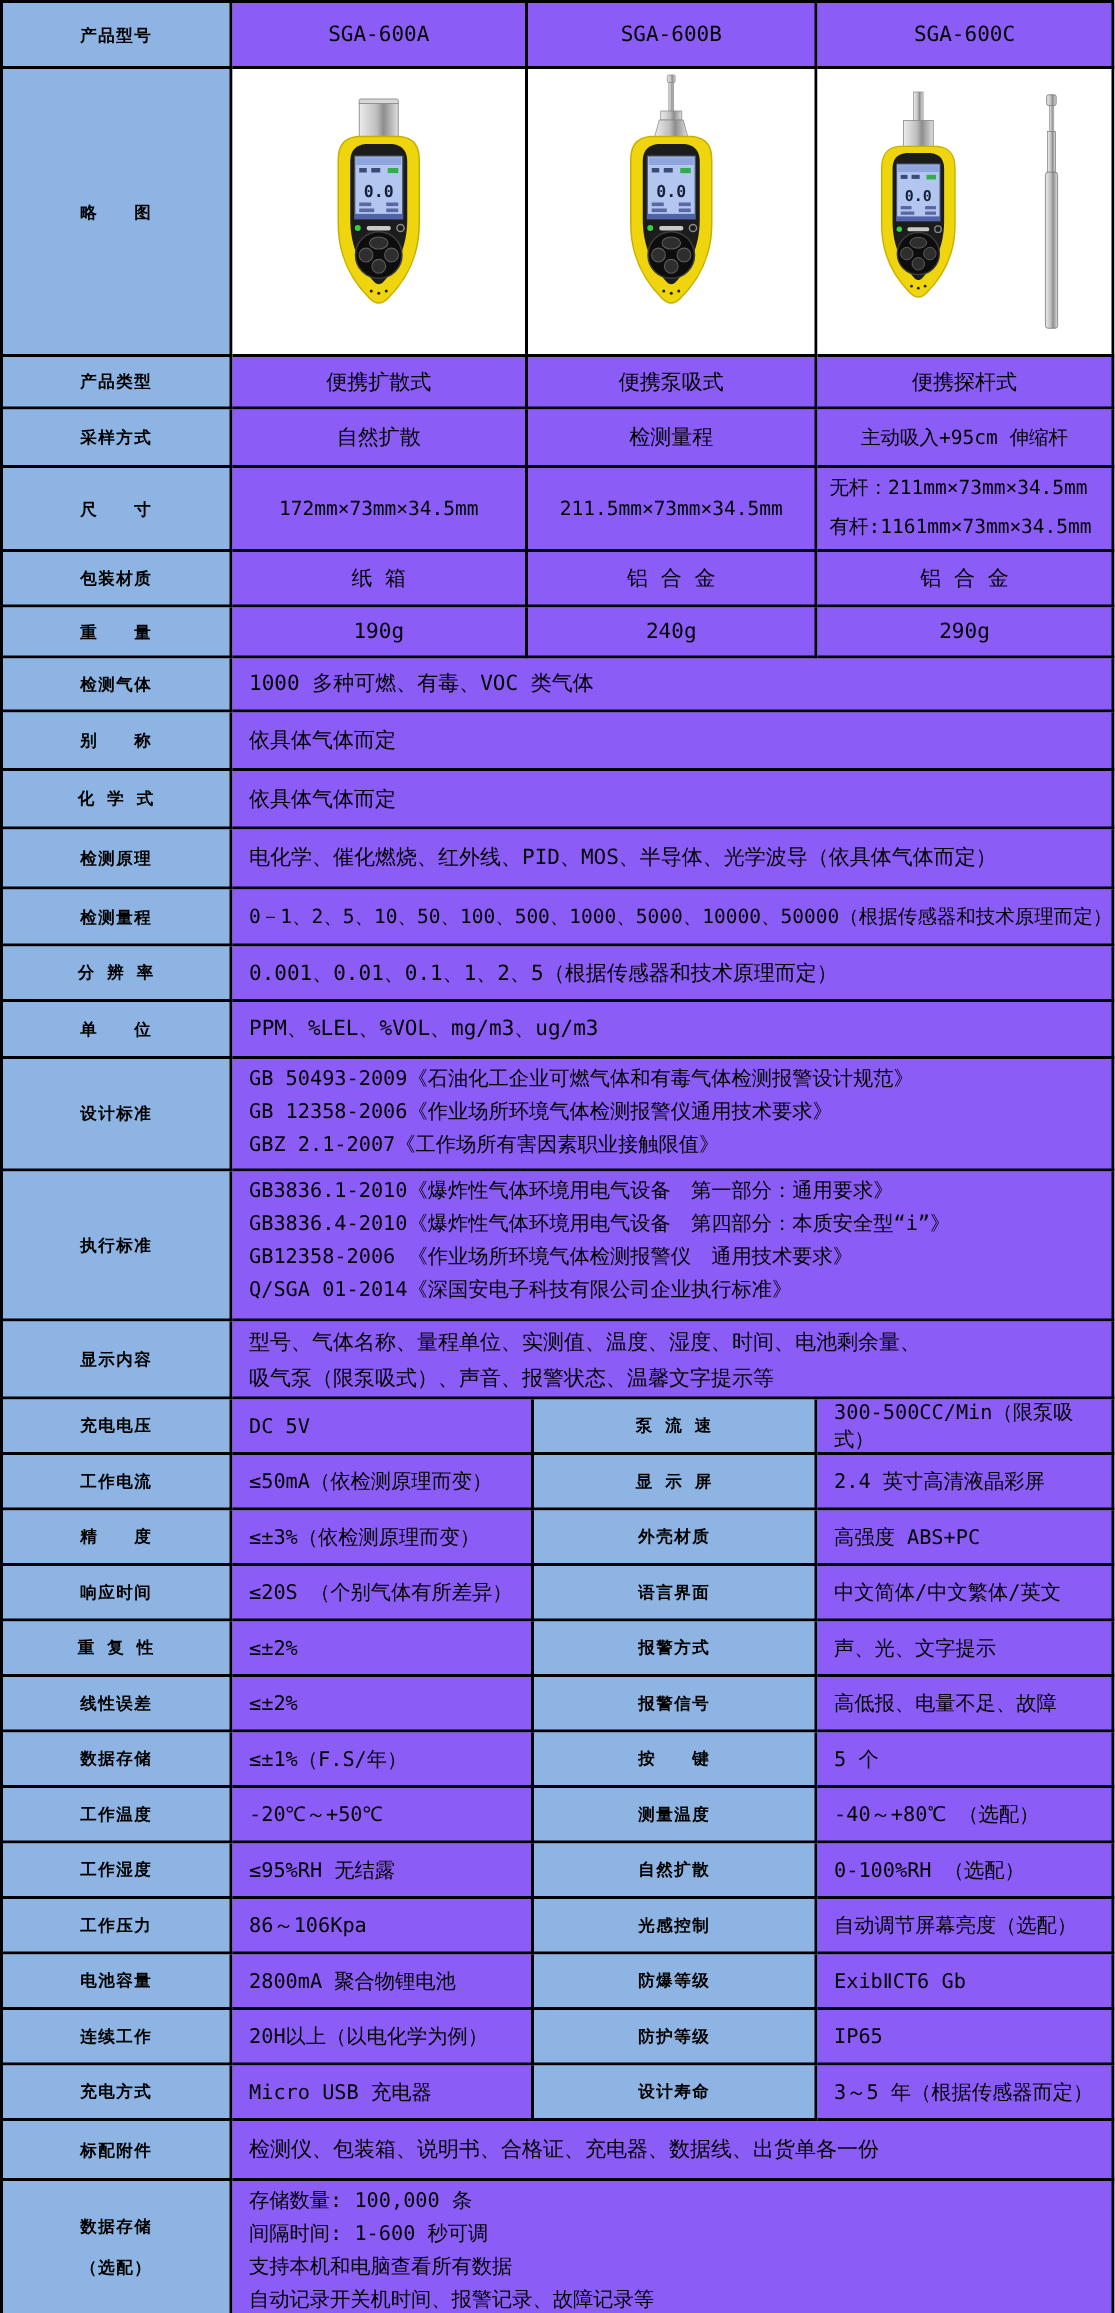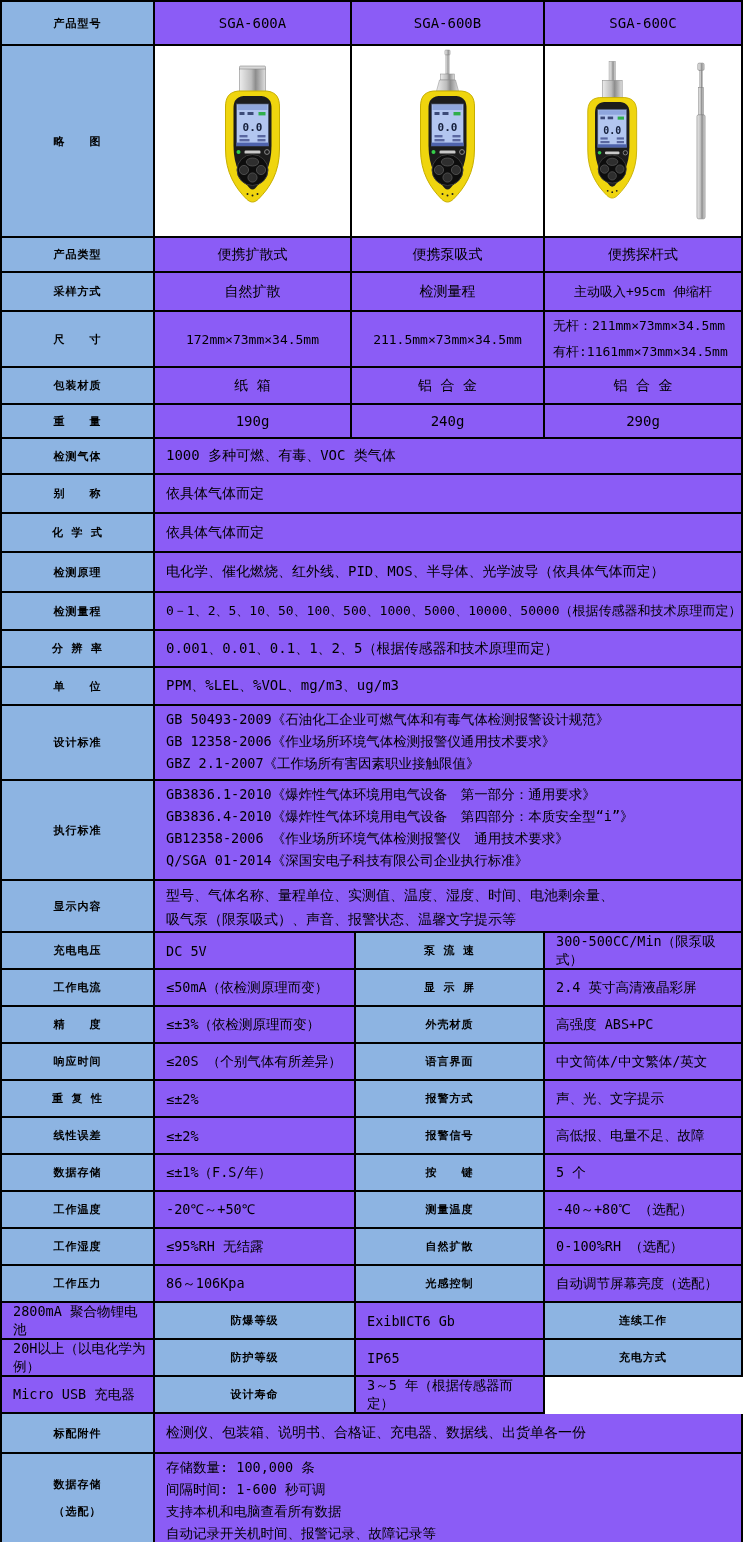--- a/index.html
+++ b/index.html
@@ -282,20 +282,21 @@
     <div class="c l">工作湿度</div>
     <div class="c v vl">≤95%RH 无结露</div>
     <div class="c l">自然扩散</div>
     <div class="c v vl">0-100%RH （选配）</div>
 
     <div class="c l">工作压力</div>
     <div class="c v vl">86～106Kpa</div>
     <div class="c l">光感控制</div>
     <div class="c v vl">自动调节屏幕亮度（选配）</div>
 
+    <div class="c l">电池容量</div>
     <div class="c v vl">2800mA 聚合物锂电池</div>
     <div class="c l">防爆等级</div>
     <div class="c v vl">ExibⅡCT6 Gb</div>
 
     <div class="c l">连续工作</div>
     <div class="c v vl">20H以上（以电化学为例）</div>
     <div class="c l">防护等级</div>
     <div class="c v vl">IP65</div>
 
     <div class="c l">充电方式</div>

